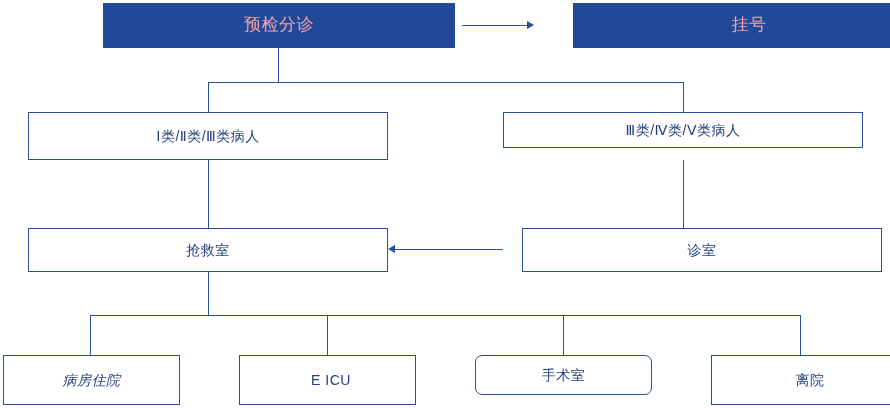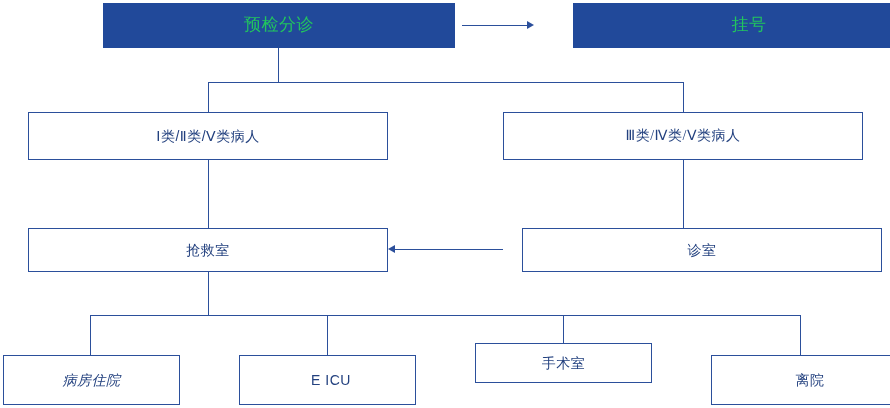--- a/index.html
+++ b/index.html
@@ -26,21 +26,21 @@
     box-sizing: border-box;
     display: flex;
     align-items: center;
     justify-content: center;
     text-align: center;
     line-height: 1.2;
   }
   .node.filled {
     background: #21499A;
     border: 1px solid #21499A;
-    color: #22c55e;
+    color: #fca5a5;
     font-size: 17px;
   }
   .node.outlined {
     background: #ffffff;
     border: 1px solid #2B4F9B;
     color: #23417F;
     font-size: 14px;
   }
   .node .label {
     display: block;
@@ -88,24 +88,24 @@
 
   <div class="conn h" style="left:462px; top:25px; width:66px;"></div>
   <div class="arrow-head right" style="left:527px; top:21px;"></div>
 
   <div class="conn v" style="left:278px; top:48px; height:34px;"></div>
   <div class="conn h" style="left:208px; top:82px; width:476px;"></div>
   <div class="conn v" style="left:208px; top:82px; height:30px;"></div>
   <div class="conn v" style="left:683px; top:82px; height:30px;"></div>
 
   <div class="node outlined" style="left:28px; top:112px; width:360px; height:48px;">
-    <span class="label">Ⅰ类/Ⅱ类/Ⅴ类病人</span>
+    <span class="label">Ⅰ类/Ⅱ类/Ⅲ类病人</span>
   </div>
 
-  <div class="node outlined" style="left:503px; top:112px; width:360px; height:48px;font-family:Liberation Serif, serif;">
+  <div class="node outlined" style="left:503px; top:112px; width:360px; height:36px;">
     <span class="label">Ⅲ类/Ⅳ类/Ⅴ类病人</span>
   </div>
 
   <div class="conn v" style="left:208px; top:160px; height:68px;"></div>
   <div class="conn v" style="left:683px; top:160px; height:68px;"></div>
 
   <div class="node outlined" style="left:28px; top:228px; width:360px; height:44px;">
     <span class="label">抢救室</span>
   </div>
 
@@ -124,21 +124,21 @@
   <div class="conn v" style="left:800px; top:315px; height:40px;"></div>
 
   <div class="node outlined" style="left:3px; top:355px; width:177px; height:50px;font-style:italic;">
     <span class="label">病房住院</span>
   </div>
 
   <div class="node outlined" style="left:239px; top:355px; width:177px; height:50px;padding-left:7px;">
     <span class="label">E ICU</span>
   </div>
 
-  <div class="node outlined" style="left:475px; top:343px; width:177px; height:40px;">
+  <div class="node outlined" style="left:475px; top:355px; width:177px; height:40px;border-radius:7px;">
     <span class="label">手术室</span>
   </div>
 
   <div class="node outlined" style="left:711px; top:355px; width:198px; height:50px;">
     <span class="label">离院</span>
   </div>
 
 </div>
 
 </body></html>

